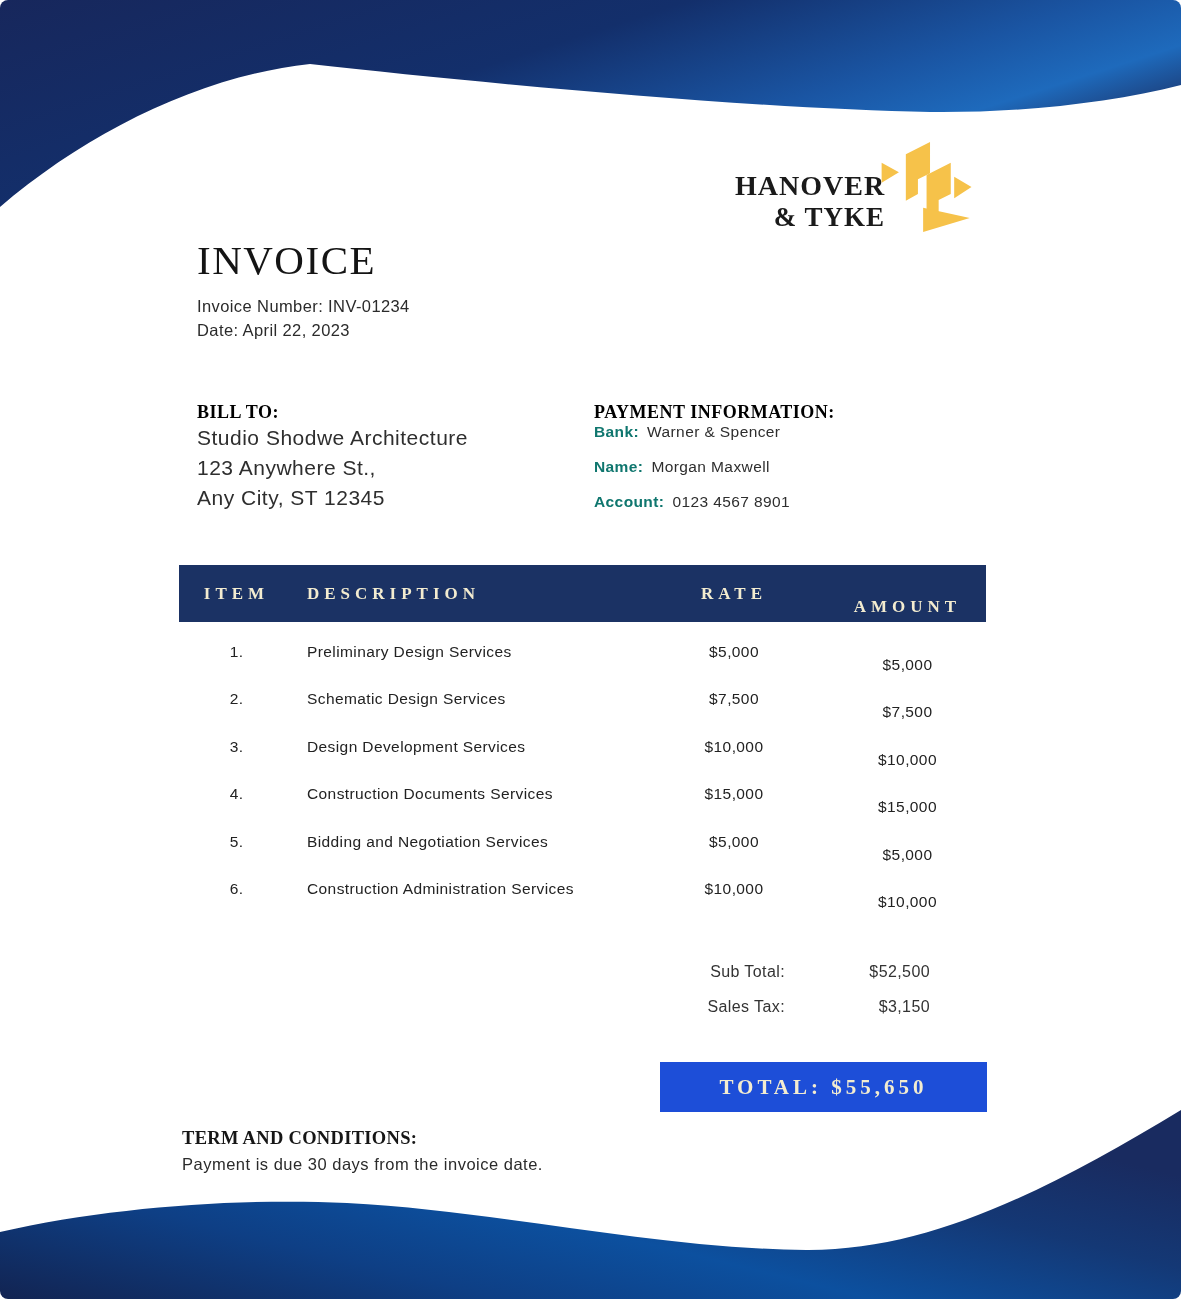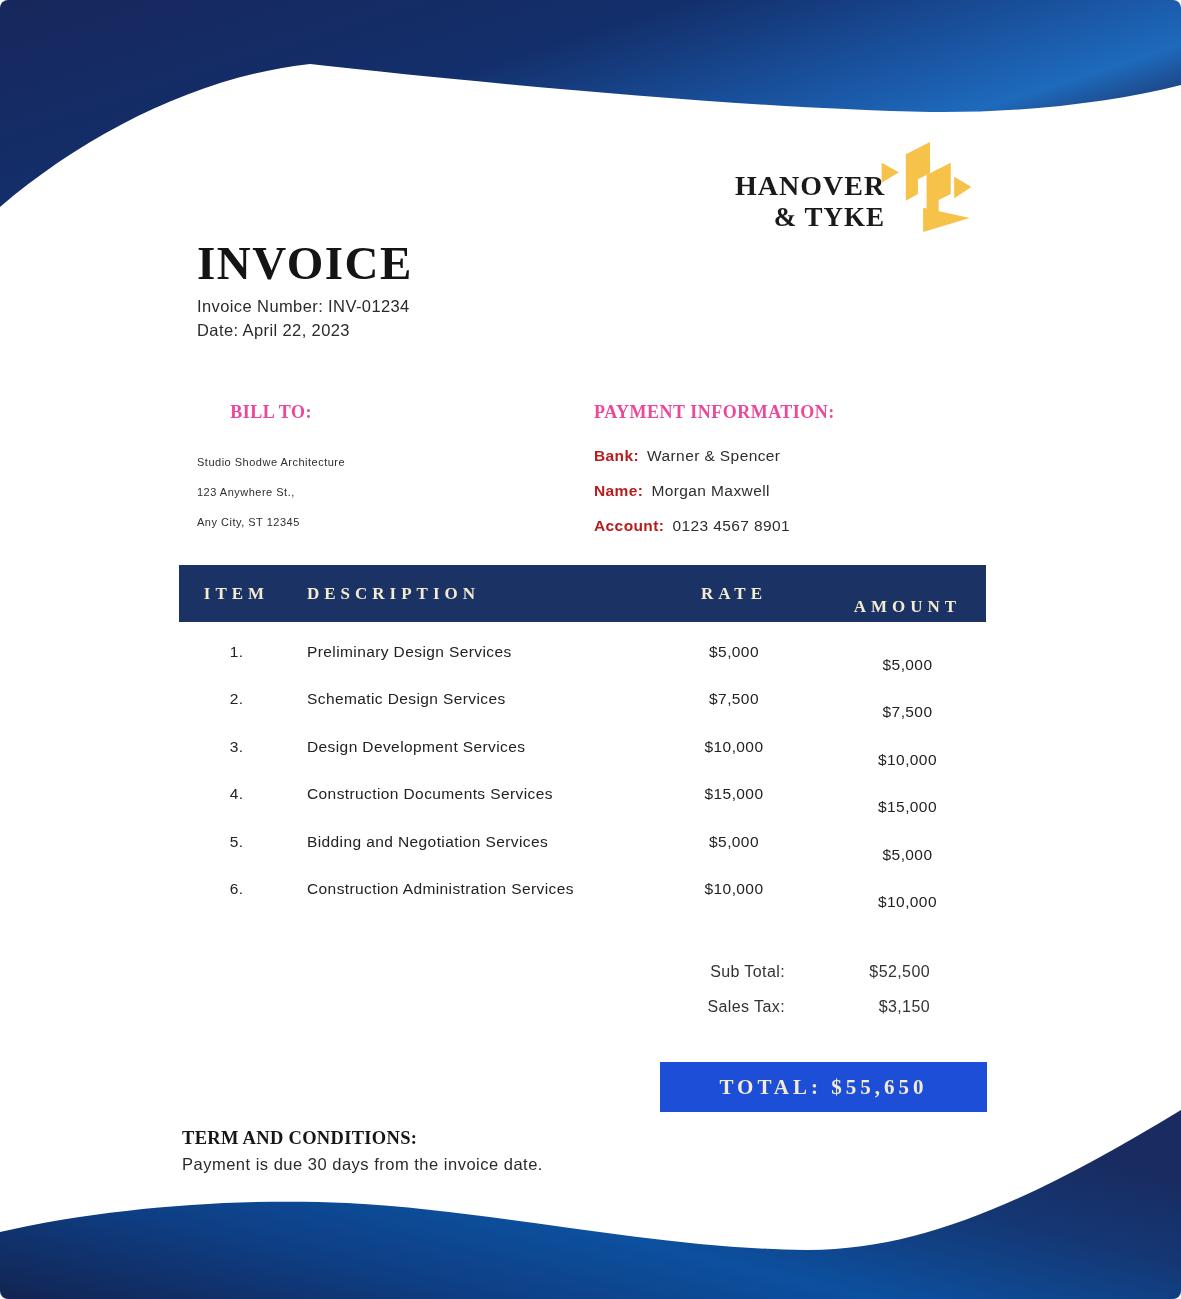--- a/index.html
+++ b/index.html
@@ -14,32 +14,32 @@
 
   
   .brand { position:absolute; top:130px; left:735px; width:252px; display:flex; align-items:flex-start; }
   .brand-text { margin-top:40px; text-align:right; font-family:"Liberation Serif", serif; font-weight:bold; color:#1a1a1a; }
   .brand-line1 { font-size:28px; letter-spacing:1px; line-height:32px; }
   .brand-line2 { font-size:27px; letter-spacing:1px; line-height:31px; }
   .brand-icon { margin-left:-12px; flex:0 0 auto; }
 
   
   .title { position:absolute; top:236px; left:197px; font-family:"Liberation Serif", serif;
-           font-weight:700; font-size:47px; letter-spacing:1.5px; color:#141414; }
+           font-weight:400; font-size:41px; letter-spacing:1.5px; color:#141414; }
   .meta { position:absolute; top:294px; left:197px; font-size:16.5px; line-height:24px;
           color:#2b2b2b; letter-spacing:0.4px; }
 
   
   .bill-to { position:absolute; top:402px; left:197px; }
   .payment { position:absolute; top:402px; left:594px; }
   .sec-heading { font-family:"Liberation Serif", serif; font-weight:bold; font-size:18px;
-                 letter-spacing:0.5px; color:#ec4899; margin-bottom:24px;text-align:center; }
-  .bill-line { font-size:11px; line-height:30px; color:#2e2e2e; letter-spacing:0.5px; }
+                 letter-spacing:0.5px; color:#000000; margin-bottom:0; }
+  .bill-line { font-size:21px; line-height:30px; color:#2e2e2e; letter-spacing:0.5px; }
   .pay-row { font-size:15.5px; color:#2e2e2e; letter-spacing:0.4px; margin-bottom:17px; }
-  .pay-label { font-weight:bold; color:#b91c1c; margin-right:8px; }
+  .pay-label { font-weight:bold; color:#0f766e; margin-right:8px; }
 
   
   .inv-table { position:absolute; top:565px; left:179px; width:807px; }
   .thead {
     height:57px; background:#1B3264; display:grid;
     grid-template-columns:115px 345px 190px 157px; align-items:center;
     font-family:"Liberation Serif", serif; font-weight:bold; font-size:17px;
     letter-spacing:5px; color:#F3ECD0;
   }
   .t-row {

